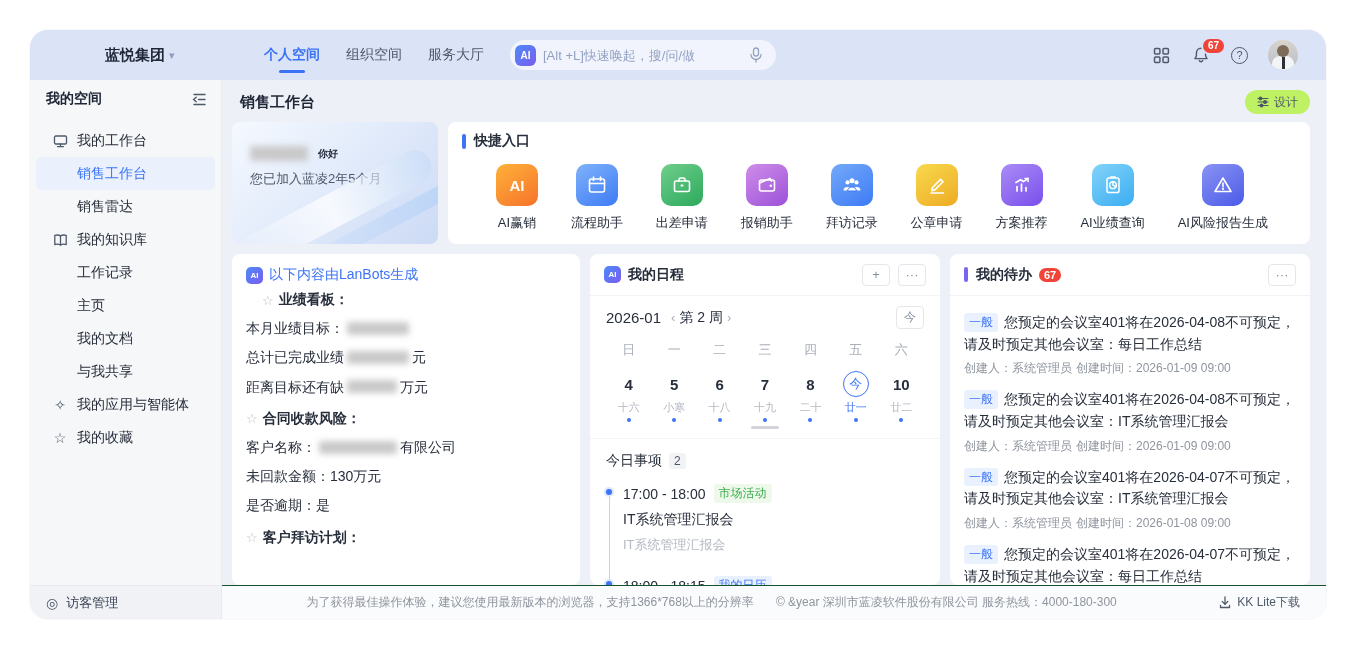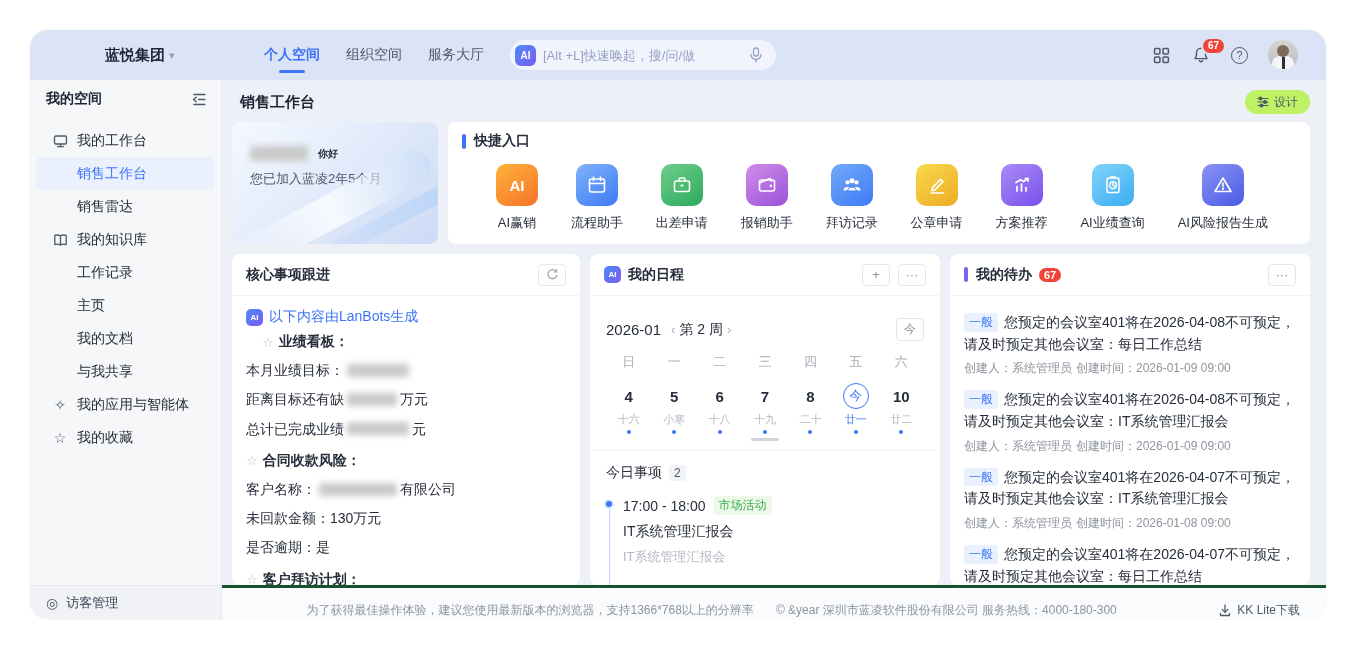--- a/index.html
+++ b/index.html
@@ -90,21 +90,21 @@
   .ai-note { display:flex; align-items:center; gap:6px; color:#3d74f6; font-size:14px; }
   .ai-mini { width:17px; height:17px; border-radius:5px; background:linear-gradient(135deg,#4d8af8,#7a5cf0); color:#fff; font-size:8px; font-weight:bold; display:flex; align-items:center; justify-content:center; flex:none; }
   .star-line { margin-top:7px; font-weight:bold; display:flex; align-items:center; gap:5px; }
   .star-line .star { color:#b9bec7; font-weight:normal; font-size:13px; }
   .star-line.indent { padding-left:16px; }
   .info-line { margin-top:9px; line-height:1.45; display:flex; align-items:center; flex-wrap:wrap; }
   .val-blur { width:62px; height:13px; margin:0 3px; }
 
   .sched-card { width:350px; display:flex; flex-direction:column; flex:none; }
   .sched-body { padding:10px 16px; overflow:hidden; }
-  .month-row { display:flex; align-items:center; gap:10px;margin-top:12px; }
+  .month-row { display:flex; align-items:center; gap:10px; }
   .month-label { font-size:15px; color:#272e3b; }
   .week-nav { display:flex; align-items:center; gap:4px; font-size:14px; color:#272e3b; }
   .wk-arrow { color:#a9aeb8; font-size:13px; cursor:pointer; }
   .today-btn { margin-left:auto; border:1px solid #e5e6eb; border-radius:4px; font-size:12px; color:#86909c; padding:2px 7px; cursor:pointer; background:#fff; }
   .week-grid { display:flex; margin-top:12px; }
   .wg-col { flex:1; text-align:center; font-size:13px; color:#a9aeb8; }
   .date-grid { display:flex; margin-top:12px; }
   .dg-col { flex:1; display:flex; flex-direction:column; align-items:center; gap:3px; position:relative; cursor:pointer; }
   .dg-num { font-size:15px; font-weight:bold; color:#272e3b; height:26px; display:flex; align-items:center; justify-content:center; }
   .dg-num.today { color:#3d74f6; font-weight:normal; font-size:13px; width:26px; border:1.5px solid #3d74f6; border-radius:50%; }
@@ -129,21 +129,21 @@
 
   .todo-card { flex:1; display:flex; flex-direction:column; min-width:0; }
   .todo-badge { margin-left:7px; background:#f04438; color:#fff; font-size:11px; font-weight:bold; border-radius:9px; padding:1px 5px; }
   .todo-list { padding:4px 14px; overflow:hidden; }
   .todo-item { margin-top:12px; }
   .todo-text { font-size:14px; color:#272e3b; line-height:1.55; }
   .lvl-tag { display:inline-block; background:#e9f1fe; color:#3d74f6; font-size:12px; border-radius:3px; padding:0 5px; margin-right:6px; transform:translateY(-1px); }
   .todo-meta { margin-top:5px; font-size:12px; color:#8f959e; display:flex; gap:4px; }
 
   
-  .main-foot { height:34px; border-top:3px solid #14532d; background:#fafbfc; display:flex; align-items:flex-end; flex:none; padding-right:26px; }
+  .main-foot { height:34px; border-top:1px solid #14532d; background:#fafbfc; display:flex; align-items:center; flex:none; padding-right:26px; }
   .foot-center { flex:1; display:flex; justify-content:center; gap:22px; font-size:12px; color:#8f959e; white-space:nowrap; }
   .foot-dl { display:flex; align-items:center; gap:6px; font-size:12px; color:#4e5969; cursor:pointer; margin-left:18px; }
   svg { display:block; }
 </style>
 </head>
 <body>
 
 <div class="window">
 
   <div class="topbar">
@@ -408,55 +408,42 @@
                   </span>
                 <span class="qi-label">AI风险报告生成</span>
               </div>
             </div>
           </div>
         </div>
 
         <div class="row2">
 
           <div class="card core-card">
-            <div class="card-head">
-              <span class="card-title">核心事项跟进</span>
-              <span class="head-right">
-                <span class="mini-btn">
-                    <svg width="13" height="13" viewBox="0 0 13 13">
-                      <g fill="none" stroke="#a0a6b1" stroke-width="1.3" stroke-linecap="round">
-                        <path d="M10.8 7.5 A4.5 4.5 0 1 1 10.2 3.6"></path>
-                        <path d="M10.6 1.6 L10.6 4 L8.2 4" stroke-width="1.2"></path>
-                      </g>
-                    </svg>
-                  </span>
-              </span>
-            </div>
             <div class="core-body">
               <div class="ai-note">
                 <span class="ai-mini">AI</span>
                 <span>以下内容由LanBots生成</span>
               </div>
               <div class="star-line indent">
                 <span class="star">☆</span>
                 <span>业绩看板：</span>
               </div>
               <div class="info-line">
                 <span>本月业绩目标：</span>
                   <span class="blur-chip val-blur"></span>
               </div>
               <div class="info-line">
+                <span>总计已完成业绩</span>
+                  <span class="blur-chip val-blur"></span>
+                  <span>元</span>
+              </div>
+              <div class="info-line">
                 <span>距离目标还有缺</span>
                   <span class="blur-chip val-blur" style="width:50px"></span>
                   <span>万元</span>
-              </div>
-              <div class="info-line">
-                <span>总计已完成业绩</span>
-                  <span class="blur-chip val-blur"></span>
-                  <span>元</span>
               </div>
               <div class="star-line" style="margin-top:13px">
                 <span class="star">☆</span>
                 <span>合同收款风险：</span>
               </div>
               <div class="info-line">
                 <span>客户名称：</span>
                   <span class="blur-chip val-blur" style="width:78px"></span>
                   <span>有限公司</span>
               </div>

